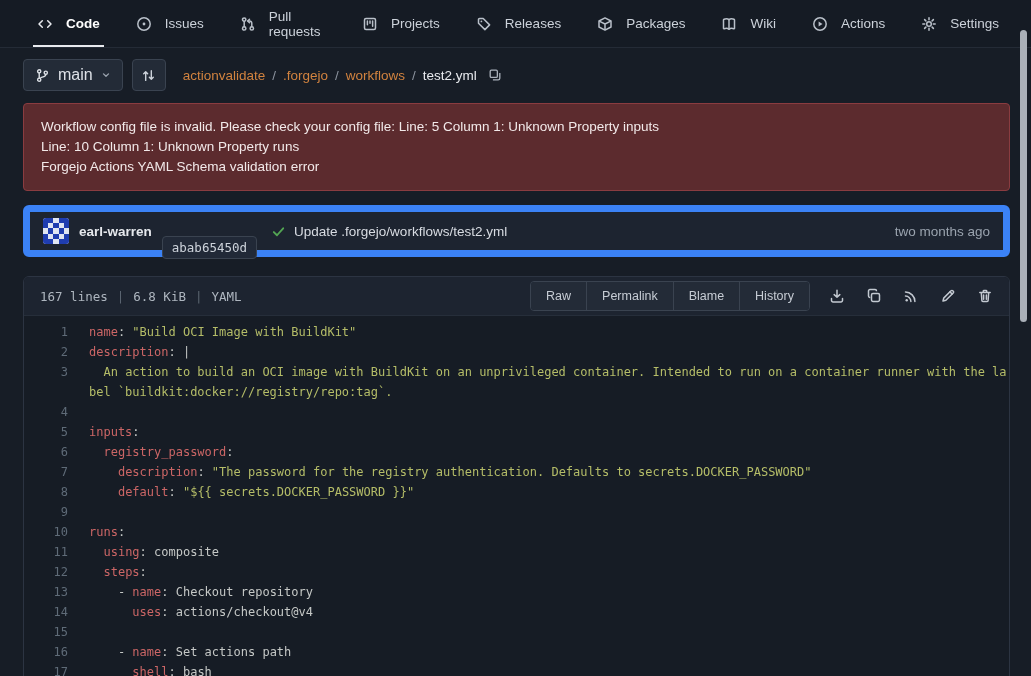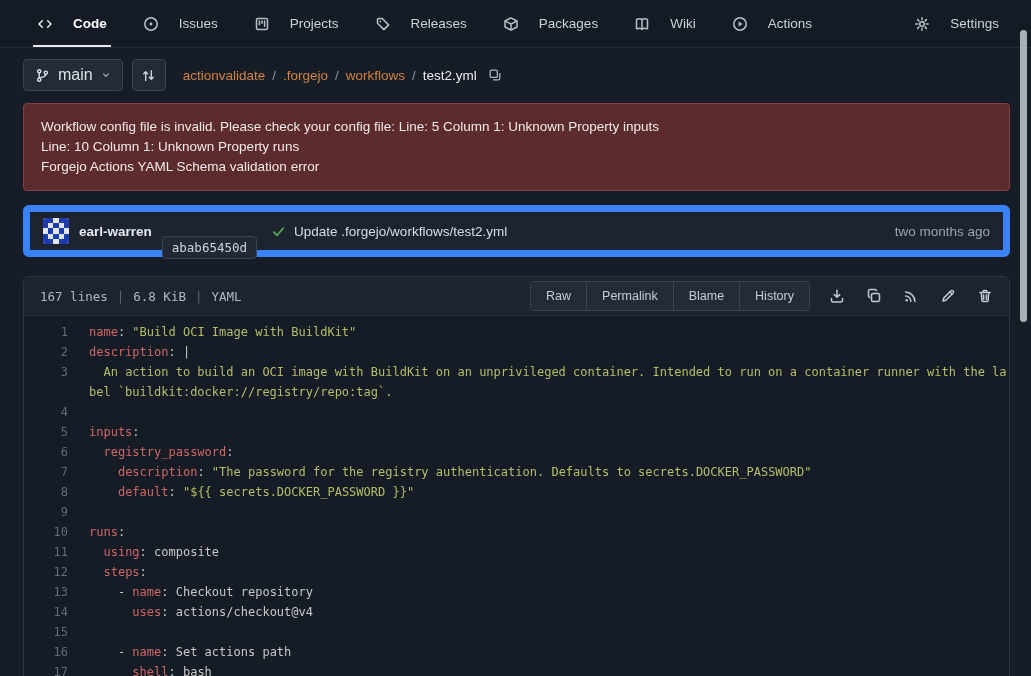--- a/index.html
+++ b/index.html
@@ -11,21 +11,21 @@
     position:relative;
   }
   svg { display:block; }
 
   
   .navbar {
     height:48px; background:#151b24; border-bottom:1px solid #242b36;
     display:flex; align-items:stretch; padding:0 28px 0 33px;
   }
   .nav-item {
-    display:flex; align-items:center; gap:20px; color:#ccd2da;
+    display:flex; align-items:center; gap:13px; color:#ccd2da;
     font-size:13.5px; text-decoration:none; padding:0 4px; margin-right:28px;
     cursor:pointer;
   }
   .nav-item svg { color:#b9c0c9; }
   .nav-item.active { color:#ffffff; font-weight:bold; box-shadow:inset 0 -2px 0 #e8eaee; }
   .nav-item.active svg { color:#e8eaee; }
   .nav-item.push-right { margin-left:auto; margin-right:0; }
 
   
   .toolbar {
@@ -132,20 +132,32 @@
     <span>Code</span>
   </a>
   <a class="nav-item">
     <span>
         <svg width="16" height="16" viewBox="0 0 16 16" fill="none" stroke="currentColor" stroke-width="1.5">
           <circle cx="8" cy="8" r="6.2"></circle>
           <circle cx="8" cy="8" r="1.4" fill="currentColor" stroke="none"></circle>
         </svg>
       </span>
     <span>Issues</span>
+  </a>
+  <a class="nav-item">
+    <span>
+        <svg width="16" height="16" viewBox="0 0 16 16" fill="none" stroke="currentColor" stroke-width="1.5" stroke-linecap="round" stroke-linejoin="round">
+          <circle cx="4.2" cy="3.6" r="1.7"></circle>
+          <circle cx="4.2" cy="12.4" r="1.7"></circle>
+          <circle cx="11.8" cy="12.4" r="1.7"></circle>
+          <path d="M4.2 5.4v5.3M11.8 10.7V7.2a2.2 2.2 0 0 0-2.2-2.2H7.9"></path>
+          <path d="M9.5 3.2 7.7 5l1.8 1.8"></path>
+        </svg>
+      </span>
+    <span>Pull requests</span>
   </a>
   <a class="nav-item">
     <span>
         <svg width="16" height="16" viewBox="0 0 16 16" fill="none" stroke="currentColor" stroke-width="1.5" stroke-linecap="round">
           <rect x="2.5" y="2.5" width="11" height="11" rx="1.5"></rect>
           <path d="M5.4 5v3.8M8 5v2.2M10.6 5v5.2"></path>
         </svg>
       </span>
     <span>Projects</span>
   </a>

